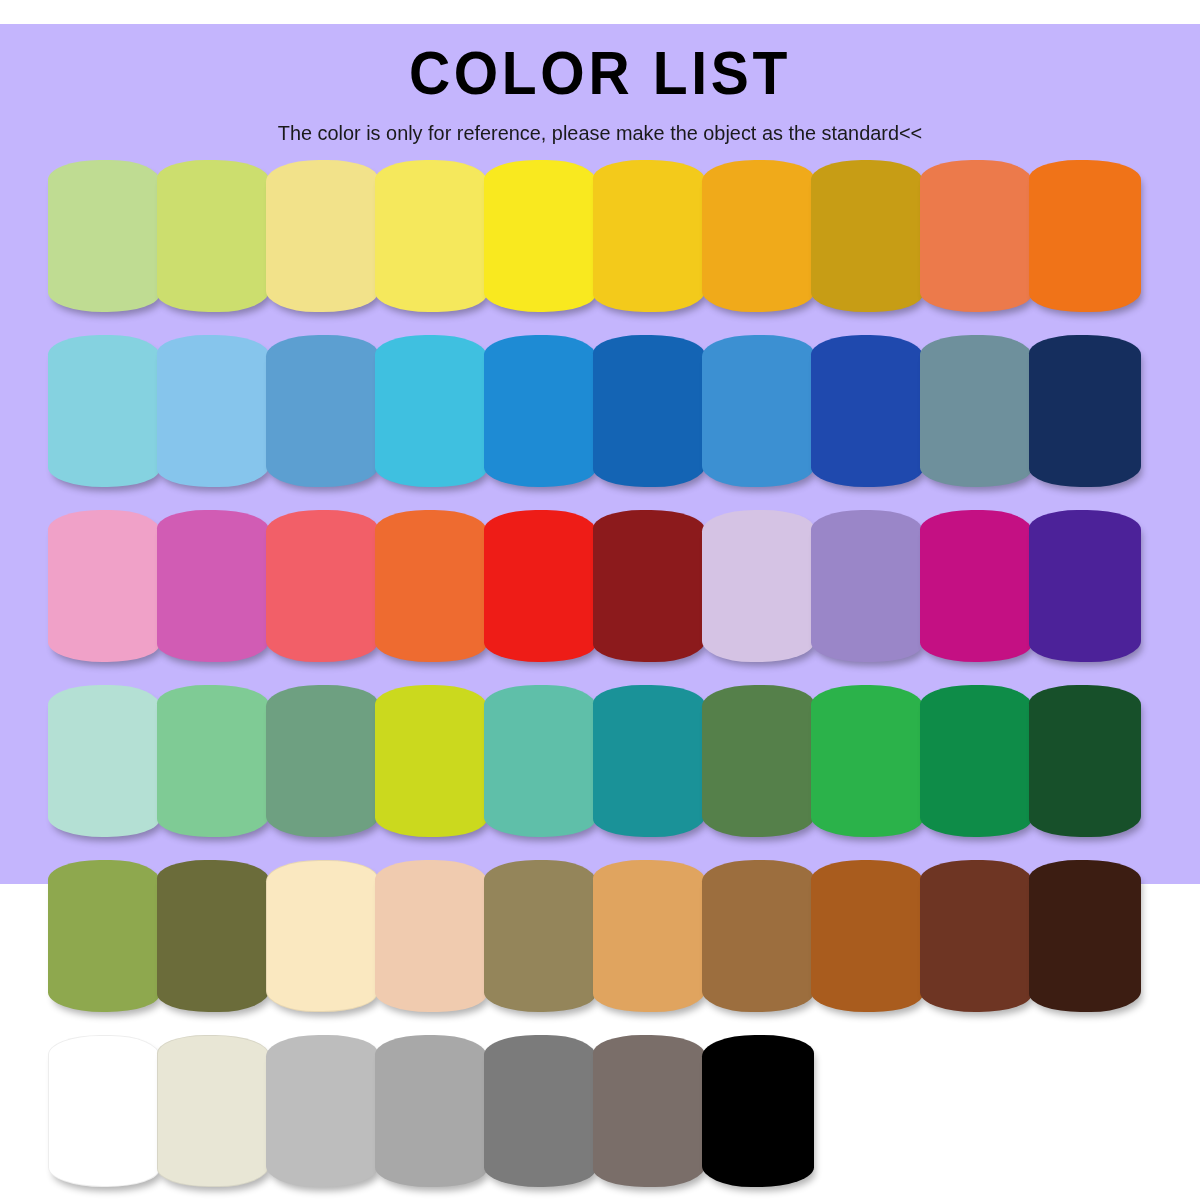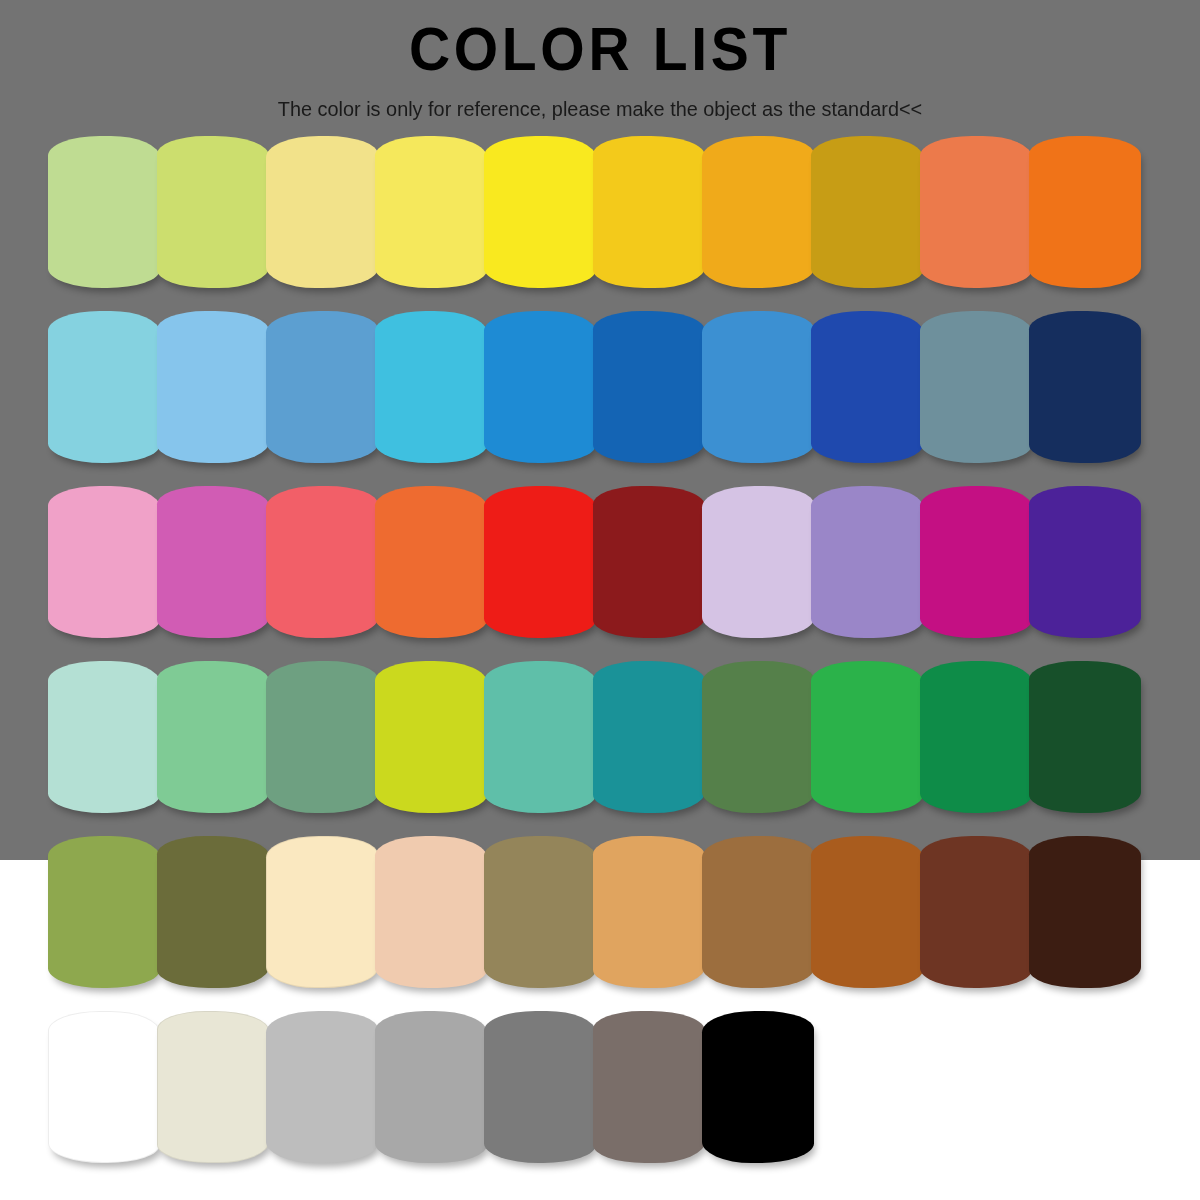--- a/index.html
+++ b/index.html
@@ -13,21 +13,22 @@
     height: 1200px;
     font-family: "Liberation Sans", sans-serif;
     overflow: hidden;
     position: relative;
   }
 
   #sheet {
     position: relative;
     width: 1200px;
     height: 860px;
-    background: #737373;
+    background: #c4b5fd;
+    margin-top: 24px;
   }
 
   
   .header {
     position: absolute;
     top: 0;
     left: 0;
     width: 1200px;
     text-align: center;
     padding-top: 14px;

